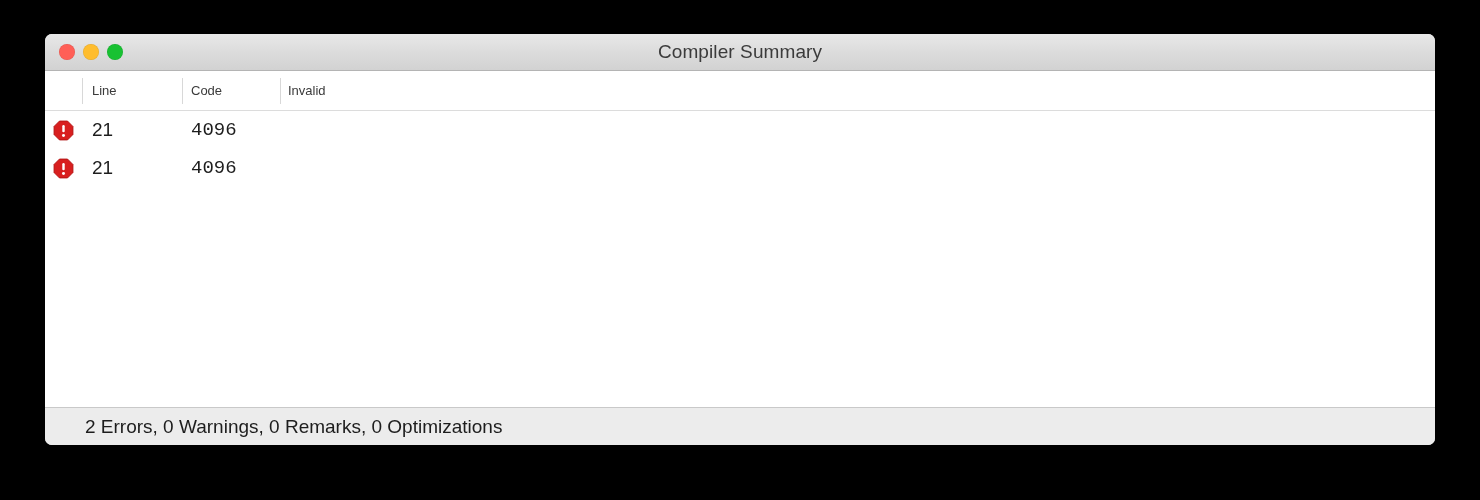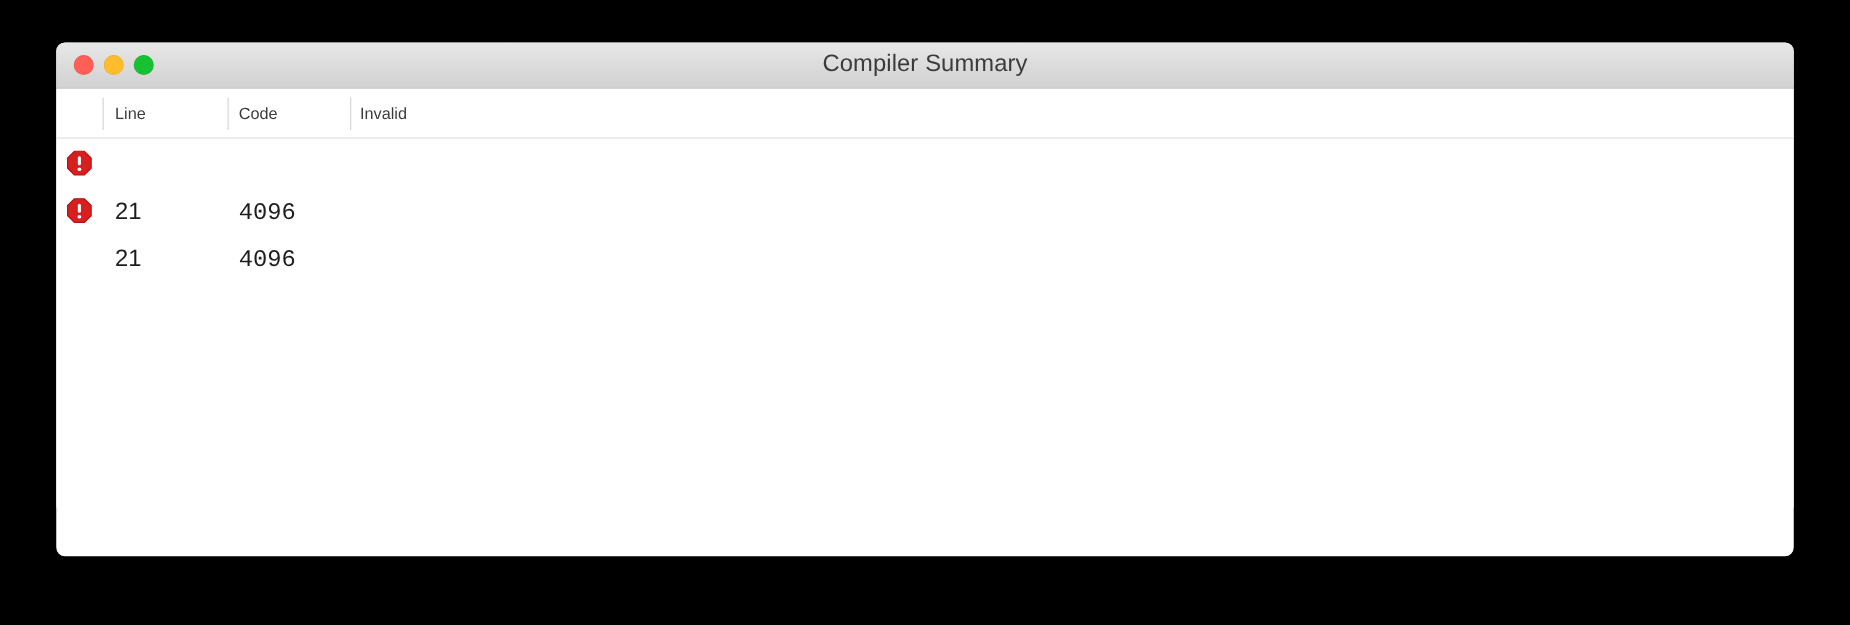--- a/index.html
+++ b/index.html
@@ -109,21 +109,20 @@
     height: 38px;
   }
   .row .cell {
     position: absolute;
     top: 0;
     height: 38px;
     line-height: 38px;
     font-size: 19px;
     color: #1d1d1d;
     white-space: nowrap;
-    margin-top: 40px;
   }
   .cell-line    { left: 47px; }
   .cell-code    { left: 146px; font-family: Liberation Mono, monospace; }
   .cell-message { left: 243px; }
 
   .sev-icon {
     position: absolute;
     left: 8px;
     top: 9px;
     width: 21px;
@@ -197,14 +196,17 @@
           <rect x="10.6" y="5.6" width="2.8" height="8.4" rx="1.4" fill="#ffffff"></rect>
           <circle cx="12" cy="17.6" r="1.7" fill="#ffffff"></circle>
         </svg>
       </span>
       <div class="cell cell-line">21</div>
       <div class="cell cell-code">4096</div>
     </div>
 
   </div>
 
+  <div class="statusbar">
+    <div class="status-text">2 Errors, 0 Warnings, 0 Remarks, 0 Optimizations</div>
+  </div>
 
 </div>
 
 </body></html>

